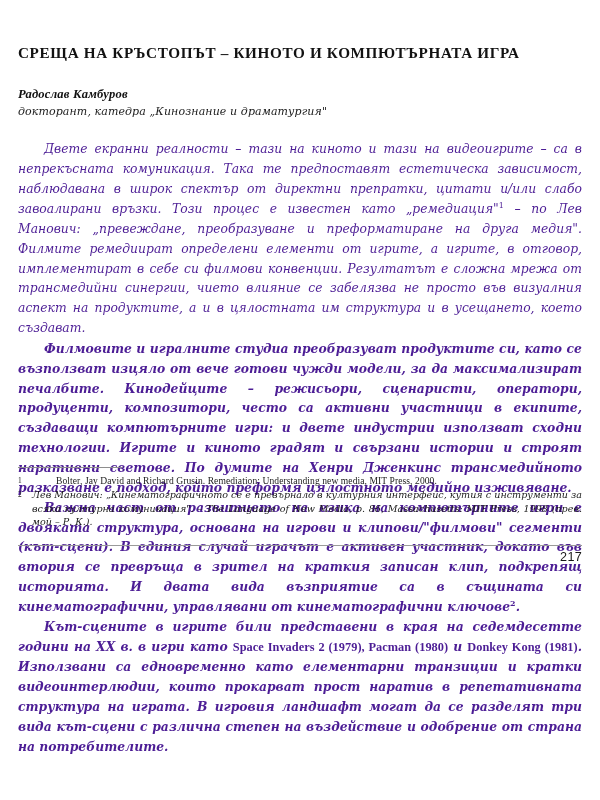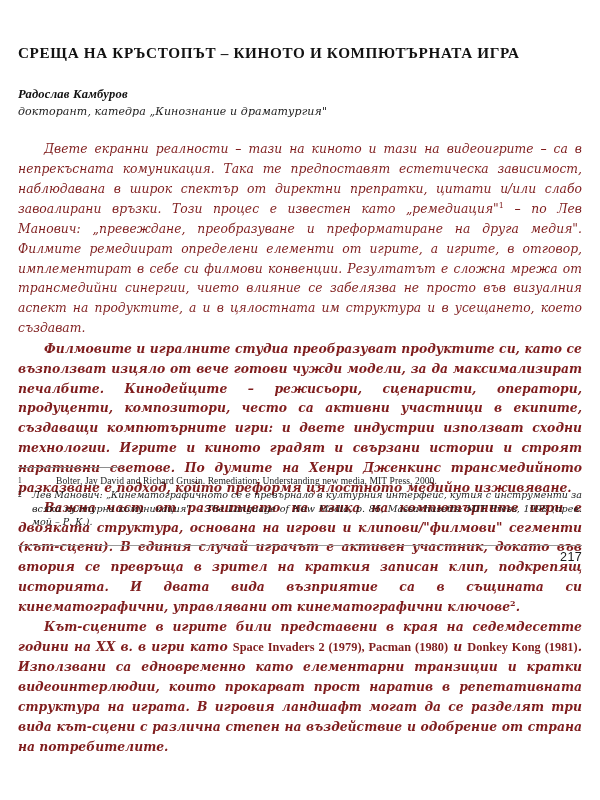--- a/index.html
+++ b/index.html
@@ -69,21 +69,21 @@
   }
   .body-copy p {
     margin: 0;
     font-family: "DejaVu Serif", "Liberation Serif", serif;
     font-style: italic;
     font-size: 12.35px;
     line-height: 19.85px;
     text-align: justify;
     text-justify: inter-word;
     text-indent: 26px;
-    color: #7f1d1d;
+    color: #4c1d95;
     letter-spacing: 0.02px;
     hyphens: auto;
   }
   .body-copy p + p {
     margin-top: 0;
     font-weight: bold;
   }
   .body-copy sup {
     font-size: 8px;
     font-style: normal;

